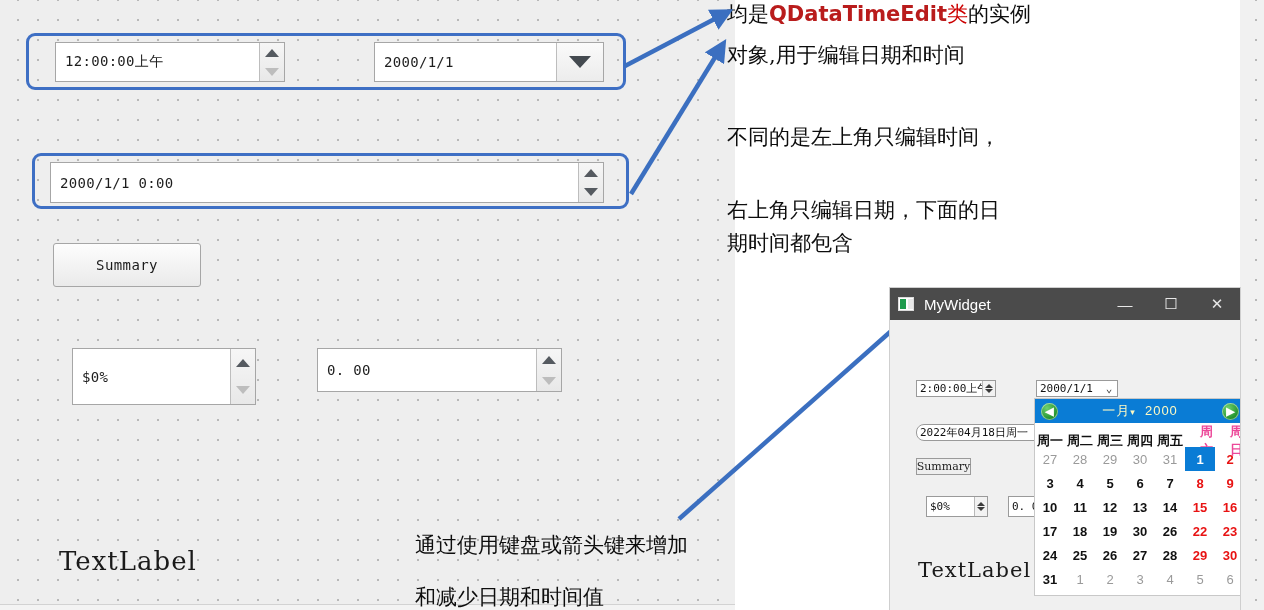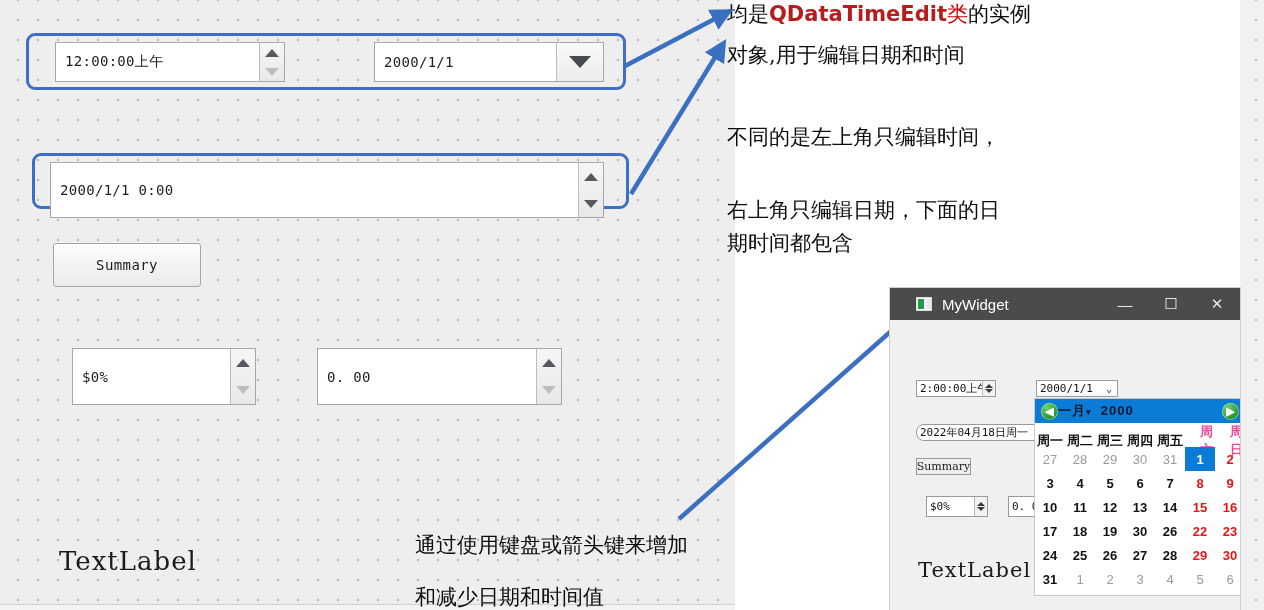--- a/index.html
+++ b/index.html
@@ -125,21 +125,21 @@
 
   
   .mywidget {
     position: absolute; left: 890px; top: 288px; width: 350px; height: 322px;
     background: #f0f0f0;
     box-shadow: 0 0 0 1px #cfcfcf;
     overflow: hidden;
   }
   .mw-title {
     height: 32px; background: #4b4b4b; color: #ffffff;
-    display: flex; align-items: center; padding: 0 0 0 26px;
+    display: flex; align-items: center; padding: 0 0 0 8px;
     font-family: "Liberation Sans", sans-serif; font-size: 15px; justify-content: space-between;
   }
   .mw-icon {
     width: 16px; height: 14px; margin-right: 10px; position: relative;
     background: #ffffff; border: 1px solid #dcdcdc; box-sizing: border-box;
   }
   .mw-icon::before{ content:""; position:absolute; left:1px; top:1px; width:6px; height:10px; background:#1f9b4e;}
   .mw-icon::after { content:""; position:absolute; left:9px; top:1px; width:5px; height:10px; background:#e9e9e9;}
   .mw-title-text{ flex:1 1 auto; }
   .mw-btn {
@@ -185,22 +185,22 @@
     padding: 0 6px; color:#ffffff;
   }
   .cal-nav {
     width:17px;height:17px;border-radius:50%;
     background: radial-gradient(circle at 35% 30%, #6fd26f, #1f8f2a 70%);
     display:flex;align-items:center;justify-content:center;
     color:#fff; font-size:11px; font-weight:bold; line-height:1;
     box-shadow: inset 0 0 0 1px rgba(255,255,255,.45);
   }
   .cal-title {
-    flex:1 1 auto; text-align:left; font-family:"Liberation Sans",sans-serif;
-    font-size:13px; font-weight:bold; color:#0f172a; letter-spacing: 1px;
+    flex:1 1 auto; text-align:center; font-family:"Liberation Sans",sans-serif;
+    font-size:13px; font-weight:normal; color:#fef9c3; letter-spacing: 1px;
   }
   .cal-title .caret{ font-size:9px; }
   .cal-dow {
     display:grid; grid-template-columns: repeat(7,1fr);
     font-family:"Liberation Sans",sans-serif; font-size:13px; font-weight:bold;
     height: 24px; align-items:center; text-align:center; color:#111;
   }
   .cal-dow .wk { color:#ec4899;margin-left:13px; }
   .cal-grid {
     display:grid; grid-template-columns: repeat(7,1fr); grid-auto-rows: 24px;
@@ -244,21 +244,21 @@
 
     <div class="qwidget" style="left:374px; top:42px; width:230px; height:40px;">
       <div class="qtext">2000/1/1</div>
       <div class="combo-btn">
         <span class="tri-down-big"></span>
       </div>
     </div>
 
     <div class="sel-frame" style="left:32px; top:153px; width:597px; height:56px;"></div>
 
-    <div class="qwidget" style="left:50px; top:162px; width:554px; height:56px;">
+    <div class="qwidget" style="left:50px; top:162px; width:554px; height:41px;">
       <div class="qtext">2000/1/1 0:00</div>
       <div class="spin-col">
         <div>
             <span class="tri-up"></span>
           </div>
         <div>
             <span class="tri-down"></span>
           </div>
       </div>
     </div>
@@ -272,21 +272,21 @@
       <div class="spin-col">
         <div>
             <span class="tri-up"></span>
           </div>
         <div>
             <span class="tri-down dim"></span>
           </div>
       </div>
     </div>
 
-    <div class="qwidget" style="left:317px; top:348px; width:245px; height:57px;">
+    <div class="qwidget" style="left:317px; top:348px; width:245px; height:44px;">
       <div class="qtext">0. 00</div>
       <div class="spin-col">
         <div>
             <span class="tri-up"></span>
           </div>
         <div>
             <span class="tri-down dim"></span>
           </div>
       </div>
     </div>

